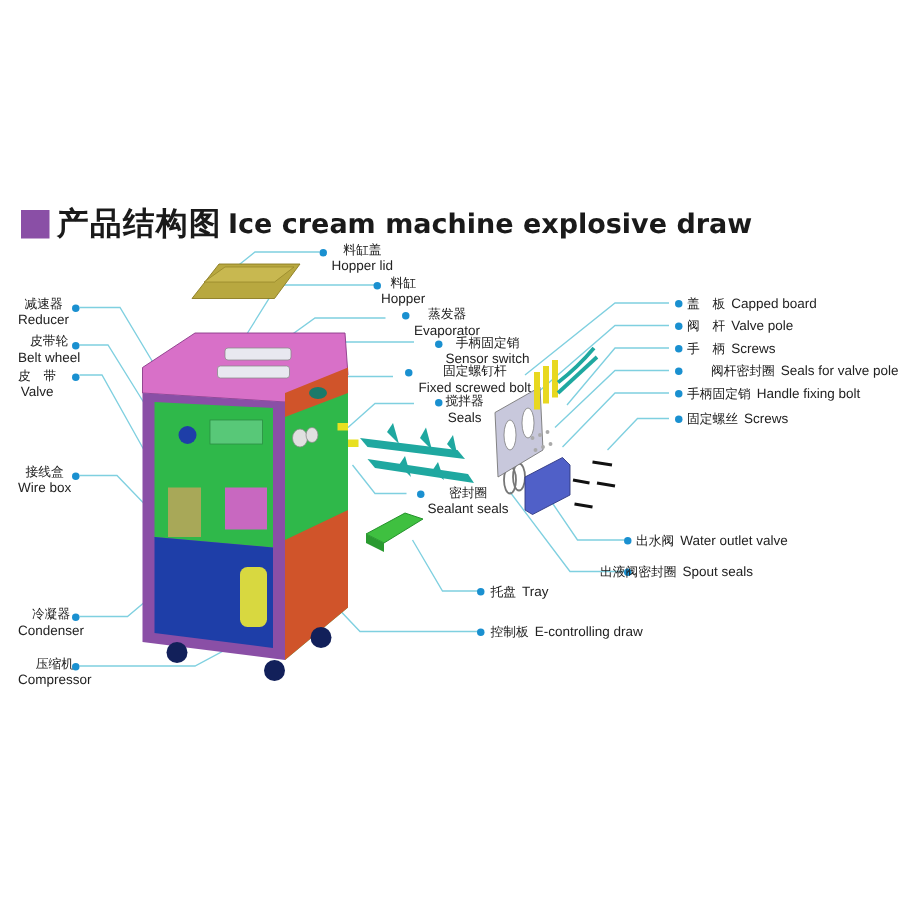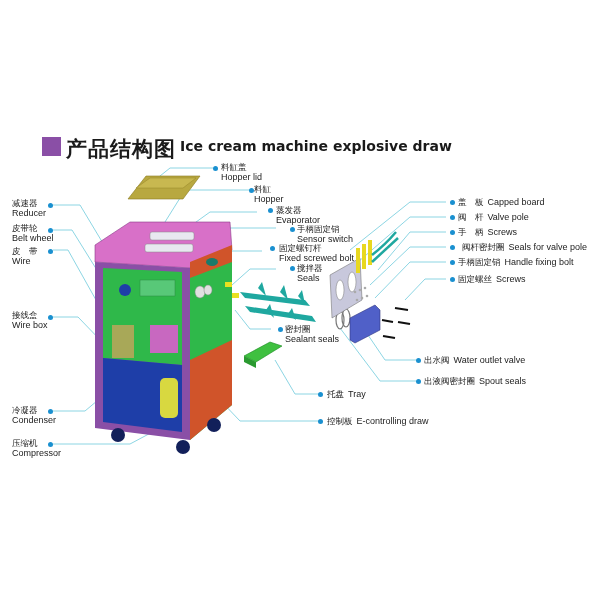--- a/index.html
+++ b/index.html
@@ -1,23 +1,23 @@
 <!DOCTYPE html>
 <html><head>
 <meta charset="utf-8">
 <style>
   html, body { margin:0; padding:0; background:#ffffff; }
   body { width:600px; height:600px; position:relative; overflow:hidden;
          font-family:"Liberation Sans", "DejaVu Sans", sans-serif; color:#1a1a1a; }
-  .title { position:absolute; left:14px; top:137px; display:flex; align-items:flex-start; white-space:nowrap;margin-left:28px; }
+  .title { position:absolute; left:14px; top:137px; display:flex; align-items:flex-end; white-space:nowrap; }
   .title .sq { width:19px; height:19px; background:#8a4fa6; margin-right:5px; margin-bottom:2px; }
   .title .zh { font-family:"DejaVu Sans", sans-serif; font-weight:bold; font-size:21px; line-height:24px; letter-spacing:1px; }
-  .title .en { font-family:"DejaVu Sans", sans-serif; font-weight:bold; font-size:14px; line-height:18px; margin-left:4px; margin-bottom:2px; }
+  .title .en { font-family:"DejaVu Sans", sans-serif; font-weight:bold; font-size:18px; line-height:18px; margin-left:4px; margin-bottom:2px; }
   svg.art { position:absolute; left:0; top:0; }
-  .lbl { position:absolute; font-size:9px; line-height:10px; white-space:nowrap; }
+  .lbl { position:absolute; font-size:9px; line-height:10px; white-space:nowrap;text-align:center; }
   .lbl .zh { display:block; font-family:"DejaVu Sans", sans-serif; font-size:8.5px; }
   .lbl .en { display:block; font-size:9px; color:#222; }
   .lbl.inline .zh, .lbl.inline .en { display:inline; }
   .lbl.inline .en { margin-left:4px; }
   .dot { position:absolute; width:5px; height:5px; border-radius:50%; background:#1a90d0; }
 </style>
 </head>
 <body>
 
 <div class="title">
@@ -161,21 +161,21 @@
 <div class="dot" style="left:48px;top:203px"></div>
 
 <div class="lbl" style="left:12px;top:223px">
   <span class="zh">皮带轮</span>
   <span class="en">Belt wheel</span>
 </div>
 <div class="dot" style="left:48px;top:228px"></div>
 
 <div class="lbl" style="left:12px;top:246px">
   <span class="zh">皮　带</span>
-  <span class="en">Wire</span>
+  <span class="en">Valve</span>
 </div>
 <div class="dot" style="left:48px;top:249px"></div>
 
 <div class="lbl" style="left:12px;top:310px">
   <span class="zh">接线盒</span>
   <span class="en">Wire box</span>
 </div>
 <div class="dot" style="left:48px;top:315px"></div>
 
 <div class="lbl" style="left:12px;top:405px">
@@ -251,35 +251,35 @@
 <div class="lbl inline" style="left:458px;top:212px">
   <span class="zh">阀　杆</span><span class="en">Valve pole</span>
 </div>
 
 <div class="dot" style="left:450px;top:230px"></div>
 <div class="lbl inline" style="left:458px;top:227px">
   <span class="zh">手　柄</span><span class="en">Screws</span>
 </div>
 
 <div class="dot" style="left:450px;top:245px"></div>
-<div class="lbl inline" style="left:462px;top:242px">
+<div class="lbl inline" style="left:474px;top:242px">
   <span class="zh">阀杆密封圈</span><span class="en">Seals for valve pole</span>
 </div>
 
 <div class="dot" style="left:450px;top:260px"></div>
 <div class="lbl inline" style="left:458px;top:257px">
   <span class="zh">手柄固定销</span><span class="en">Handle fixing bolt</span>
 </div>
 
 <div class="dot" style="left:450px;top:277px"></div>
 <div class="lbl inline" style="left:458px;top:274px">
   <span class="zh">固定螺丝</span><span class="en">Screws</span>
 </div>
 
 <div class="dot" style="left:416px;top:358px"></div>
 <div class="lbl inline" style="left:424px;top:355px">
   <span class="zh">出水阀</span><span class="en">Water outlet valve</span>
 </div>
 
 <div class="dot" style="left:416px;top:379px"></div>
-<div class="lbl inline" style="left:424px;top:376px">
+<div class="lbl inline" style="left:400px;top:376px">
   <span class="zh">出液阀密封圈</span><span class="en">Spout seals</span>
 </div>
 
 </body></html>

